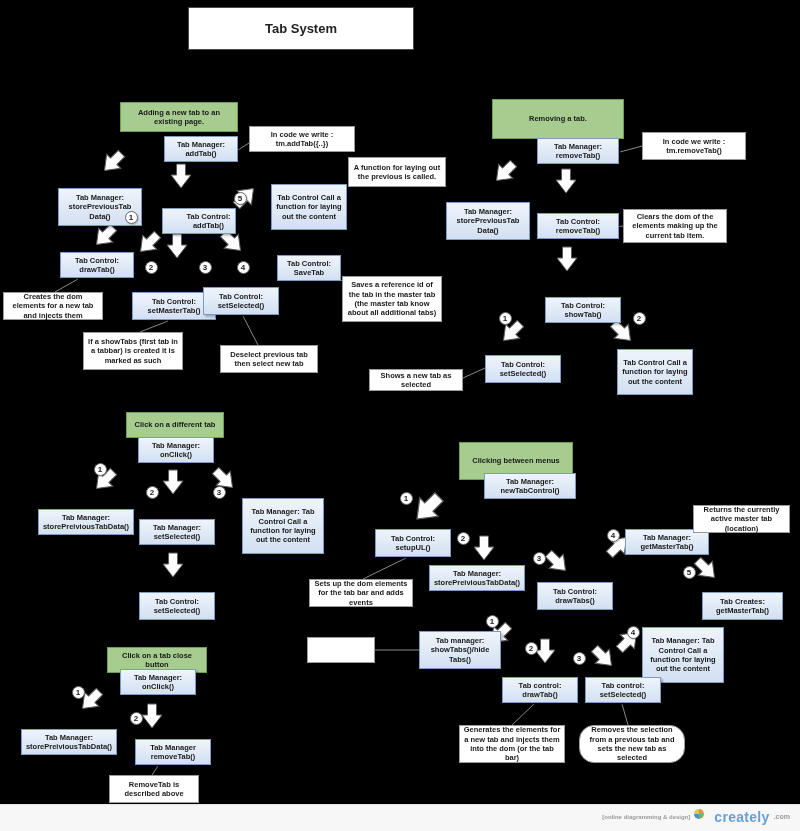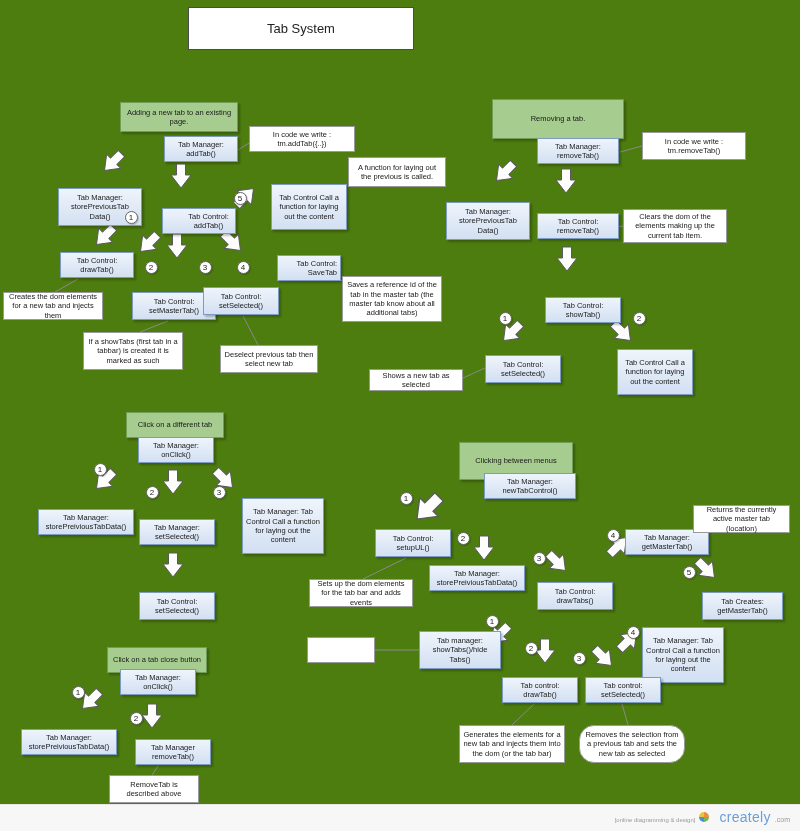--- a/index.html
+++ b/index.html
@@ -1,22 +1,23 @@
 <!DOCTYPE html>
 <html style="--green-fill: #a6cd8f; --green-border: #6f9e54; --blue-fill: #d3e0f2; --blue-border: #7d9bc1; --note-border: #9a9a9a; --brand-blue: #6a9fd8;"><head>
 <meta charset="utf-8">
 <style>
   html, body { margin: 0; padding: 0; background: #ffffff; }
   body { font-family: "Liberation Sans", sans-serif; }
   #canvas {
     position: relative;
     width: 800px;
     height: 831px;
-    background: #4d7c0f;
+    background: #000000;
     overflow: hidden;
+    font-weight: bold;
   }
   #overlay {
     position: absolute;
     left: 0; top: 0;
     width: 800px; height: 831px;
     pointer-events: none;
   }
   .title-box {
     position: absolute;
     left: 188px; top: 7px;
@@ -84,21 +85,21 @@
   .credit {
     position: absolute;
     right: 10px; top: 4px;
     display: flex; align-items: baseline; gap: 4px;
     cursor: pointer;
   }
   .tagline { font-size: 6px; color: #9a9a9a; }
   .brand {
     font-size: 14px;
     color: var(--brand-blue, #6a9fd8);
-    display: inline-flex; align-items: center; gap: 10px;
+    display: inline-flex; gap: 10px;
     letter-spacing: 0.3px;
   }
   .logo-dot {
     width: 10px; height: 10px;
     border-radius: 50%;
     background: conic-gradient(#e8913a 0 25%, #79b657 25% 50%, #4a90d9 50% 75%, #e8c63a 75% 100%);
     display: inline-block;
   }
   .domain { font-size: 7px; color: #9a9a9a; }
 </style>
@@ -155,21 +156,21 @@
 
   <div id="nodes-layer">
       <div class="node green" style="left: 120px; top: 102px; width: 118px; height: 30px;">Adding a new tab to an existing page.</div>
       <div class="node blue" style="left: 164px; top: 136px; width: 74px; height: 26px;">Tab Manager: addTab()</div>
       <div class="node note" style="left: 249px; top: 126px; width: 106px; height: 26px;">In code we write : tm.addTab({..})</div>
       <div class="node blue" style="left: 58px; top: 188px; width: 84px; height: 38px;">Tab Manager: storePreviousTab Data()</div>
       <div class="node blue" style="left: 162px; top: 208px; width: 74px; height: 26px; padding-left: 22px;">Tab Control: addTab()</div>
       <div class="node blue" style="left: 271px; top: 184px; width: 76px; height: 46px;">Tab Control Call a function for laying out the content</div>
       <div class="node note" style="left: 348px; top: 157px; width: 98px; height: 30px;">A function for laying out the previous is called.</div>
       <div class="node blue" style="left: 60px; top: 252px; width: 74px; height: 26px;">Tab Control: drawTab()</div>
-      <div class="node blue" style="left: 277px; top: 255px; width: 64px; height: 26px; text-align: right;">Tab Control: SaveTab</div>
+      <div class="node blue" style="left: 277px; top: 255px; width: 64px; height: 26px;">Tab Control: SaveTab</div>
       <div class="node note" style="left: 342px; top: 276px; width: 100px; height: 46px;">Saves a reference id of the tab in the master tab (the master tab know about all additional tabs)</div>
       <div class="node note" style="left: 3px; top: 292px; width: 100px; height: 28px;">Creates the dom elements for a new tab and injects them</div>
       <div class="node blue" style="left: 132px; top: 292px; width: 84px; height: 28px;">Tab Control: setMasterTab()</div>
       <div class="node blue" style="left: 203px; top: 287px; width: 76px; height: 28px;">Tab Control: setSelected()</div>
       <div class="node note" style="left: 83px; top: 332px; width: 100px; height: 38px;">If a showTabs (first tab in a tabbar) is created it is marked as such</div>
       <div class="node note" style="left: 220px; top: 345px; width: 98px; height: 28px;">Deselect previous tab then select new tab</div>
       <div class="node green" style="left: 492px; top: 99px; width: 132px; height: 40px;">Removing a tab.</div>
       <div class="node blue" style="left: 537px; top: 138px; width: 82px; height: 26px;">Tab Manager: removeTab()</div>
       <div class="node note" style="left: 642px; top: 132px; width: 104px; height: 28px;">In code we write : tm.removeTab()</div>
       <div class="node blue" style="left: 446px; top: 202px; width: 84px; height: 38px;">Tab Manager: storePreviousTab Data()</div>

